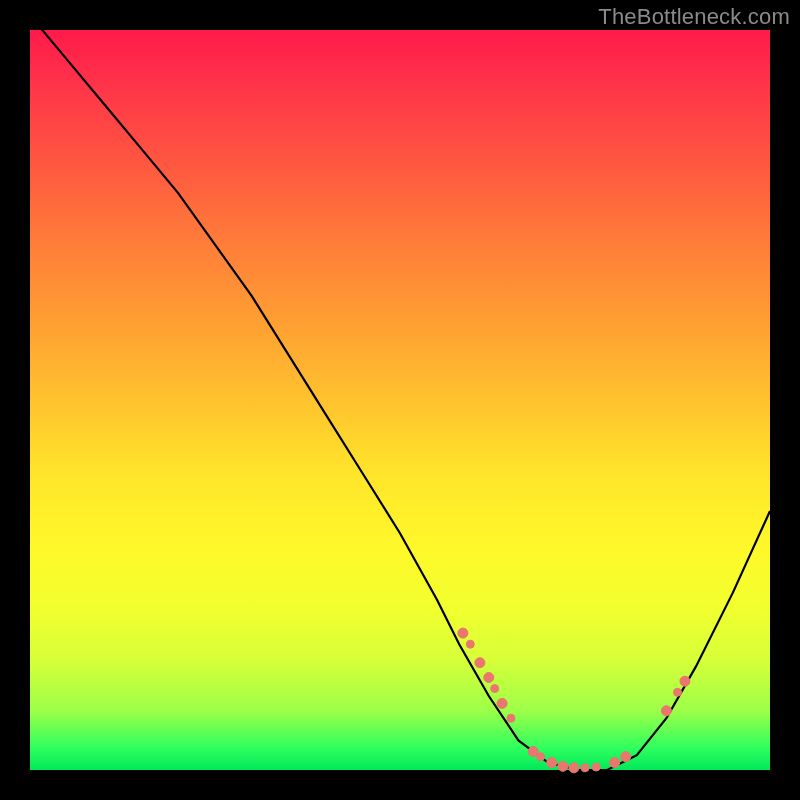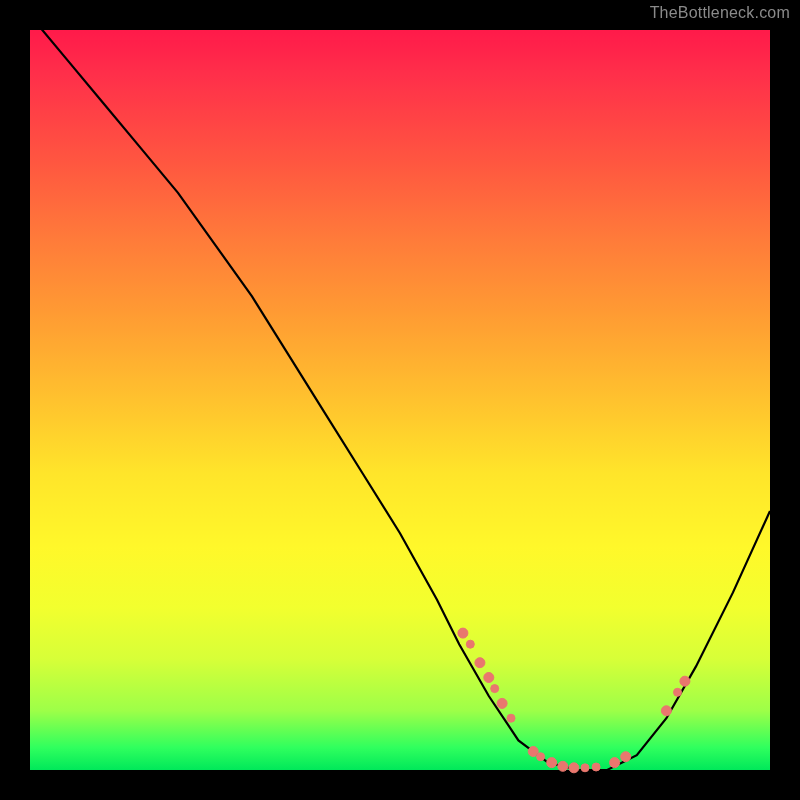--- a/index.html
+++ b/index.html
@@ -56,21 +56,21 @@
   }
   .dot {
     fill: #e9776e;
     stroke: #e9776e;
   }
   .watermark {
     position: absolute;
     top: 4px;
     right: 10px;
     color: #8a8a8a;
-    font-size: 16px;
+    font-size: 22px;
     letter-spacing: 0.2px;
   }
 </style>
 </head>
 <body>
 
 <div class="stage">
   <div class="watermark">TheBottleneck.com</div>
   <div class="plot">
     <svg viewBox="0 0 740 740">

